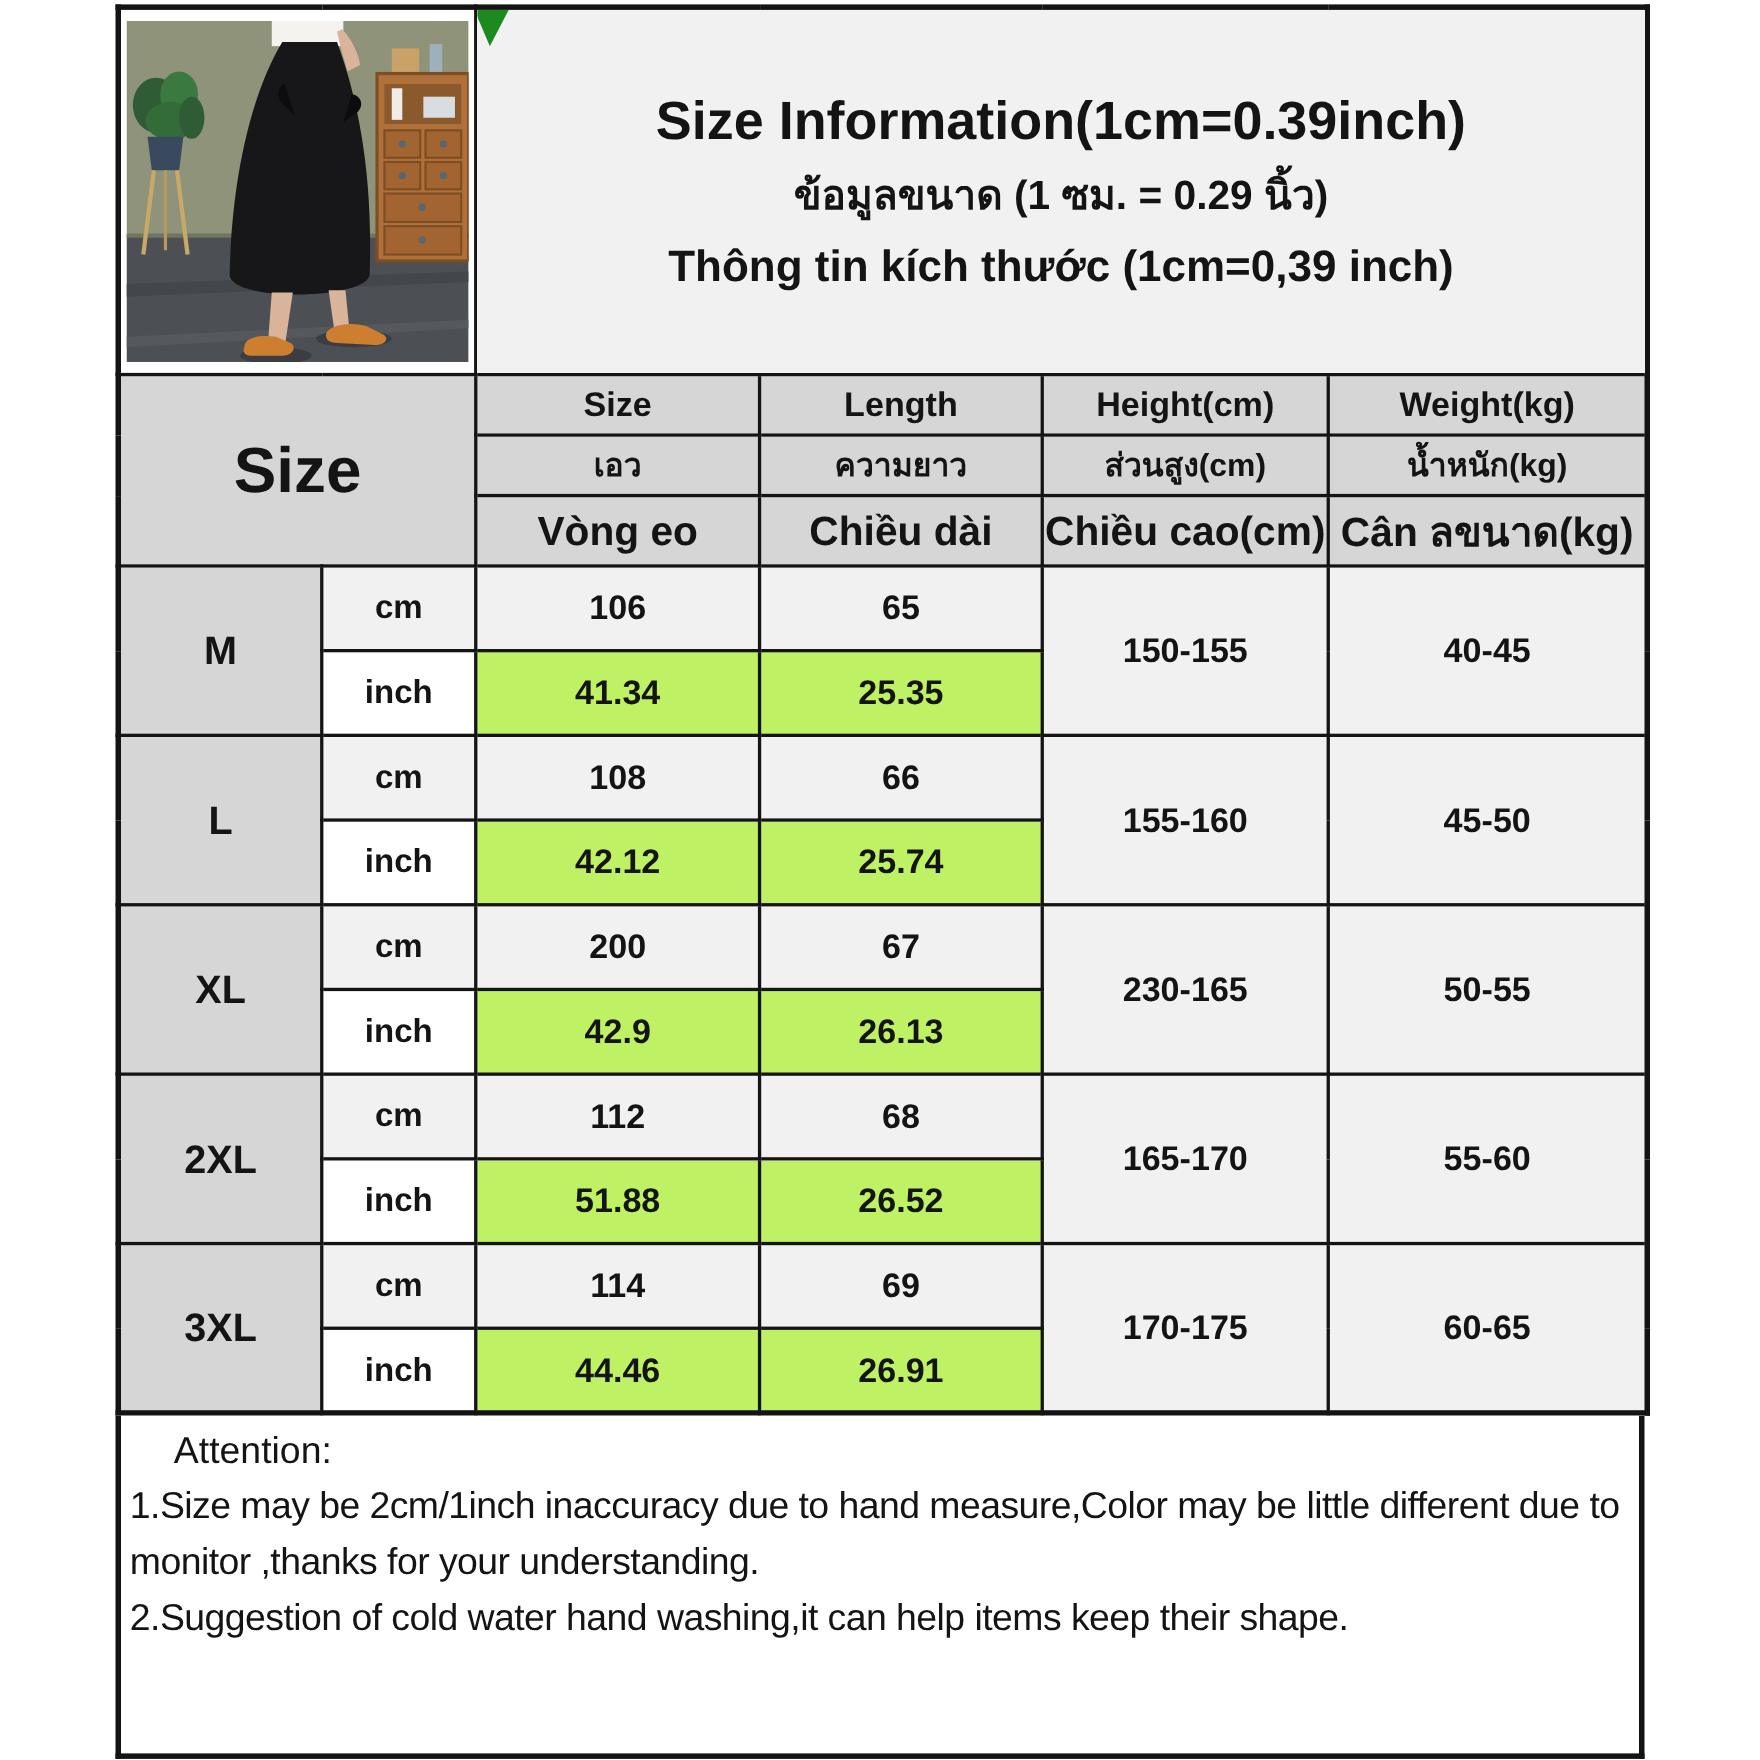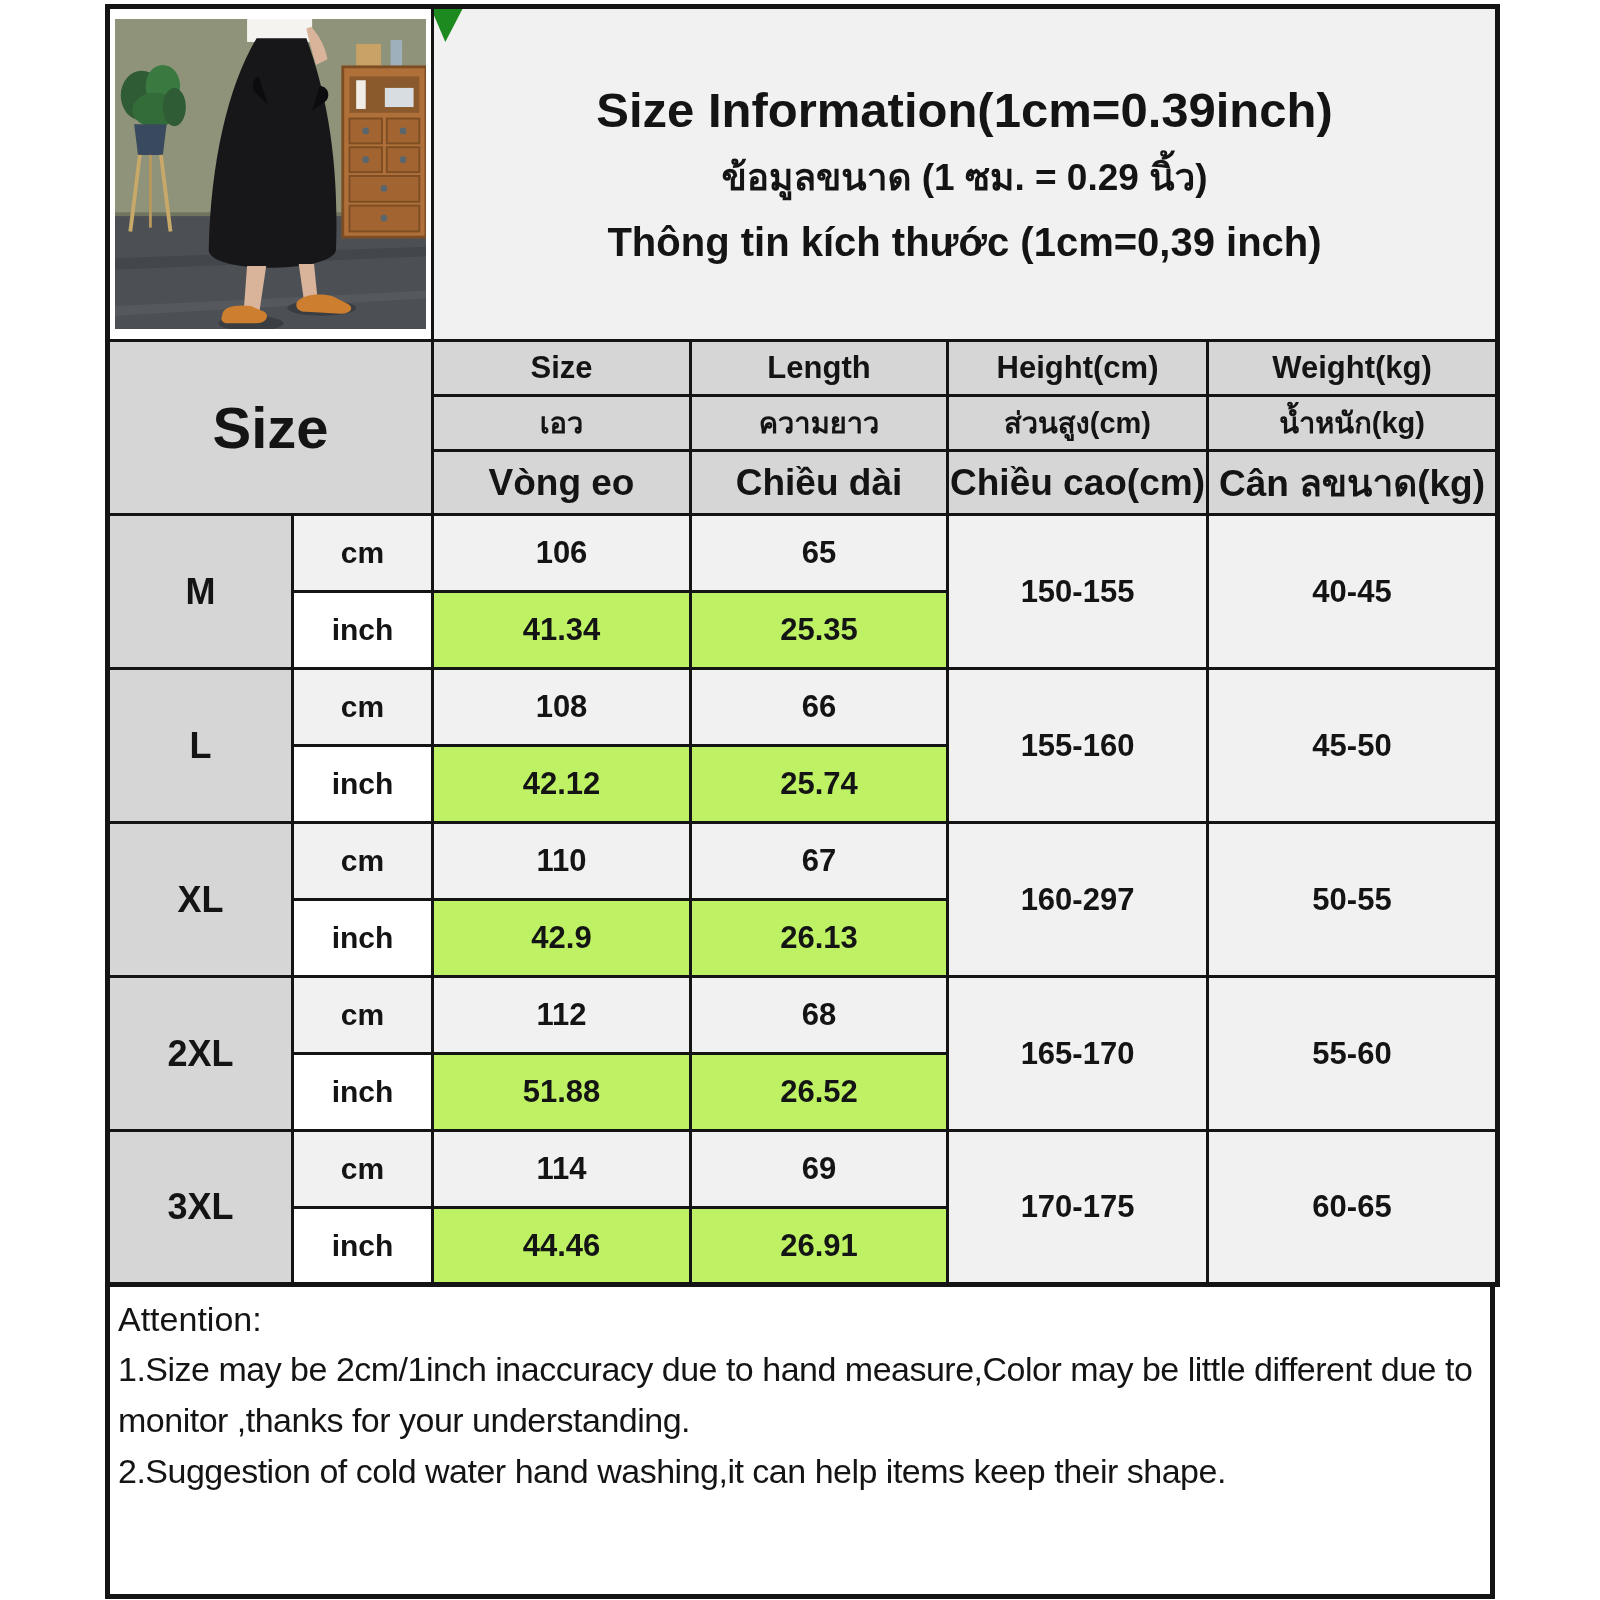--- a/index.html
+++ b/index.html
@@ -50,21 +50,21 @@
   td.v{font-weight:bold;font-size:31px;background:#bef264;}
   td.tint{background:#f1f1f1;}
 
   
   .attention{
     box-sizing:border-box;width:1390px;height:312px;
     border:5px solid #141414;border-top:none;margin-top:0;
     background:#ffffff;text-align:left;
     padding:8px 10px 0 8px;
   }
-  .attention .att-head{font-size:34px;line-height:1.45;}
+  .attention .att-head{font-size:34px;line-height:1.45;margin-left:40px;}
   .attention p{margin:0;font-size:34px;line-height:1.5;letter-spacing:-0.5px;}
 </style>
 </head>
 <body>
 
 <div class="sheet">
   <table class="size-table">
     <colgroup>
       <col style="width:185px">
         <col style="width:140px">
@@ -186,23 +186,23 @@
     </tr>
     <tr class="drow">
       <td class="cell-unit">inch</td>
       <td class="v">42.12</td>
       <td class="v">25.74</td>
     </tr>
 
     <tr class="drow">
       <td rowspan="2" class="cell-size">XL</td>
       <td class="cell-unit tint">cm</td>
-      <td class="v tint">110</td>
+      <td class="v tint">200</td>
       <td class="v tint">67</td>
-      <td rowspan="2" class="v tint">160-297</td>
+      <td rowspan="2" class="v tint">230-165</td>
       <td rowspan="2" class="v tint">50-55</td>
     </tr>
     <tr class="drow">
       <td class="cell-unit">inch</td>
       <td class="v">42.9</td>
       <td class="v">26.13</td>
     </tr>
 
     <tr class="drow">
       <td rowspan="2" class="cell-size">2XL</td>

